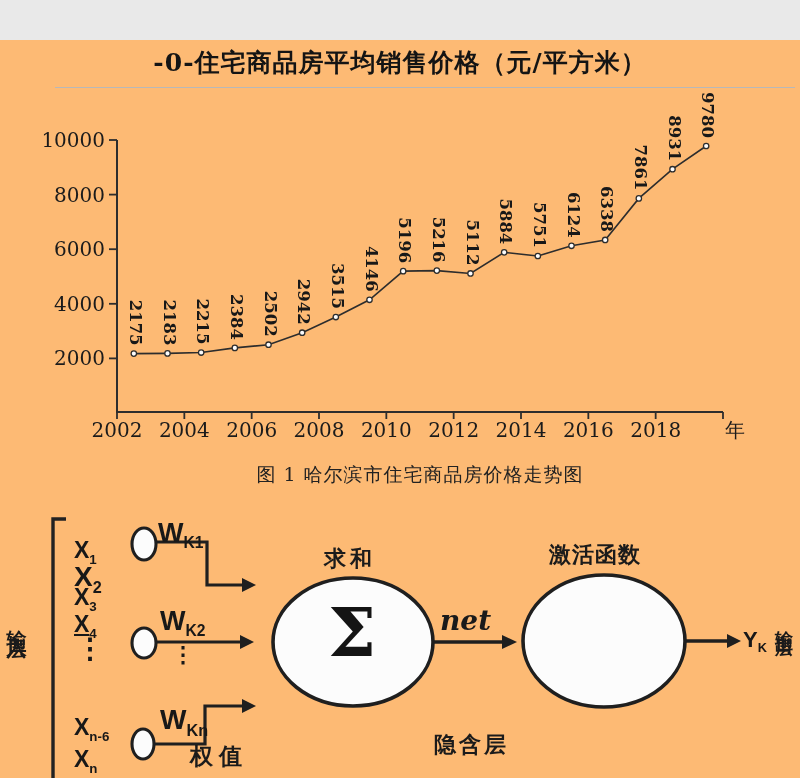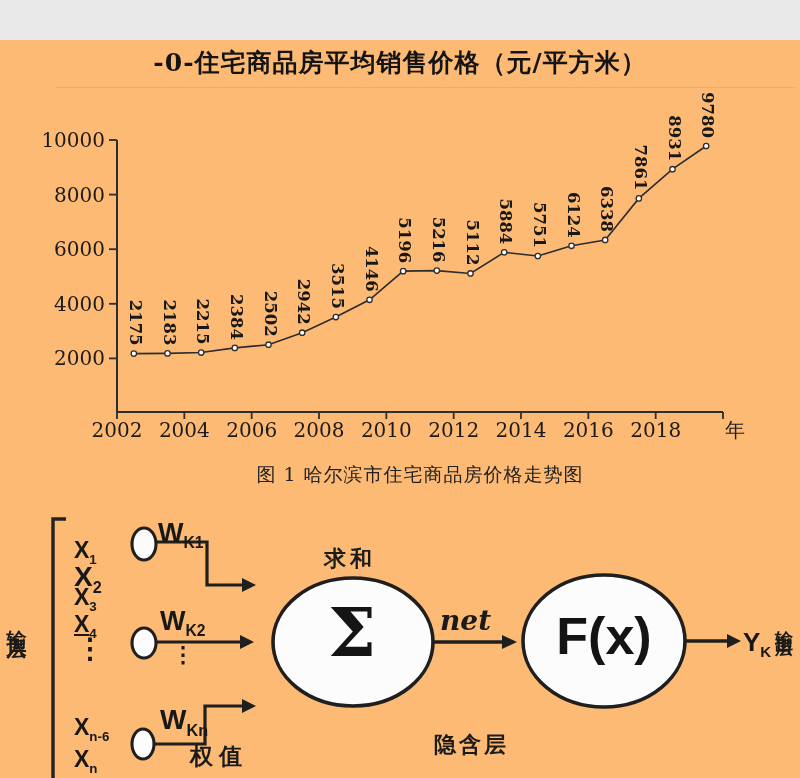--- a/index.html
+++ b/index.html
@@ -130,18 +130,18 @@
 
   <div class="abs var" style="left:158px;top:478px;font-size:27px;"><span>W</span><sub>K1</sub></div>
   <div class="abs var" style="left:160px;top:566px;font-size:27px;"><span>W</span><sub>K2</sub></div>
   <div class="abs var" style="left:172px;top:604px;font-size:22px;line-height:1;">⋮</div>
   <div class="abs var" style="left:160px;top:664px;font-size:28px;"><span>W</span><sub>Kn</sub></div>
 
   <div class="abs diag-lbl" style="left:190px;top:701px;font-size:23px;letter-spacing:6px;">权值</div>
   <div class="abs diag-lbl" style="left:324px;top:504px;font-size:22px;letter-spacing:4px;">求和</div>
   <div class="abs serif" style="left:317px;top:558px;width:70px;text-align:center;font-size:68px;font-weight:600;line-height:1;color:#141414;">Σ</div>
   <div class="abs serif" style="left:440px;top:564px;font-size:28px;font-style:italic;font-weight:600;color:#1a1a1a;">net</div>
-  <div class="abs sans" style="left:542px;top:566px;width:124px;text-align:center;font-size:52px;font-weight:600;color:#141414;">F(x)</div>
-  <div class="abs var" style="left:743px;top:587px;font-size:26px;"><span>Y</span><sub>K</sub></div>
+  <div class="abs diag-lbl" style="left:549px;top:500px;font-size:22px;letter-spacing:1px;">激活函数</div>
+  <div class="abs var" style="left:743px;top:587px;font-size:22px;"><span>Y</span><sub>K</sub></div>
   <div class="abs cjk-v diag-lbl" style="left:772px;top:575px;font-size:18px;">输出层</div>
   <div class="abs diag-lbl" style="left:434px;top:690px;font-size:22px;letter-spacing:3px;">隐含层</div>
 
 </div>
 
 </body></html>

